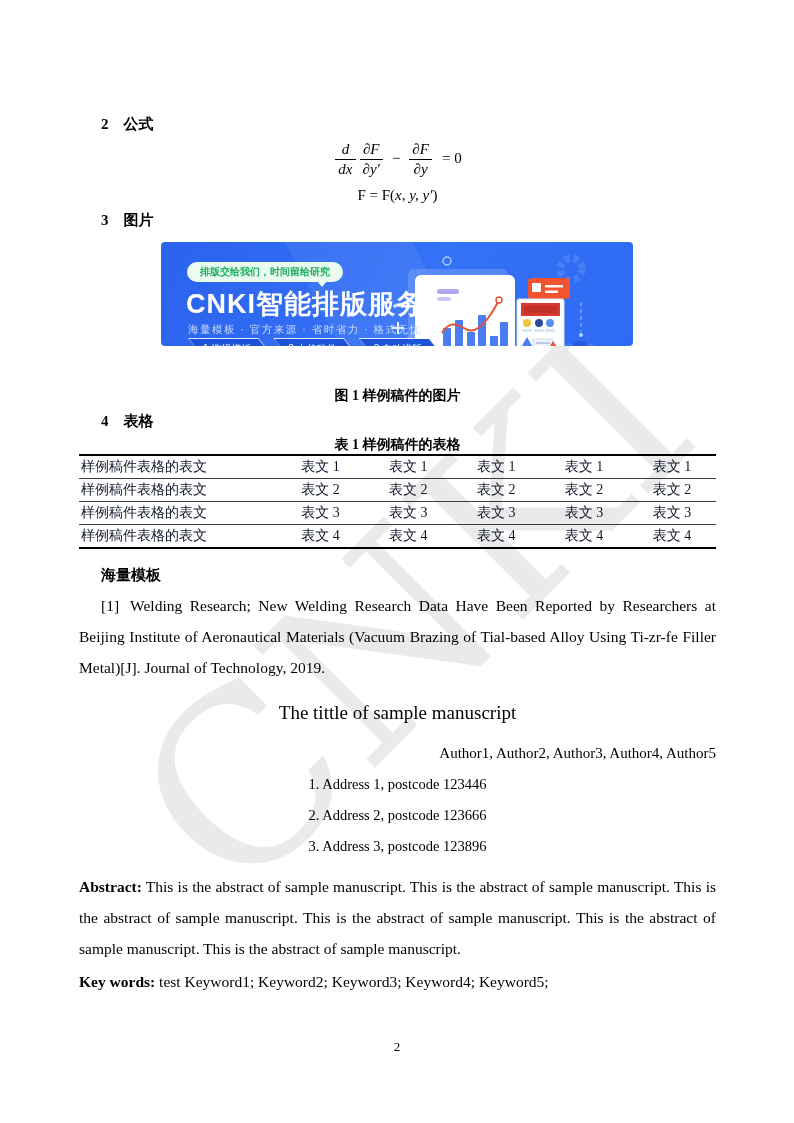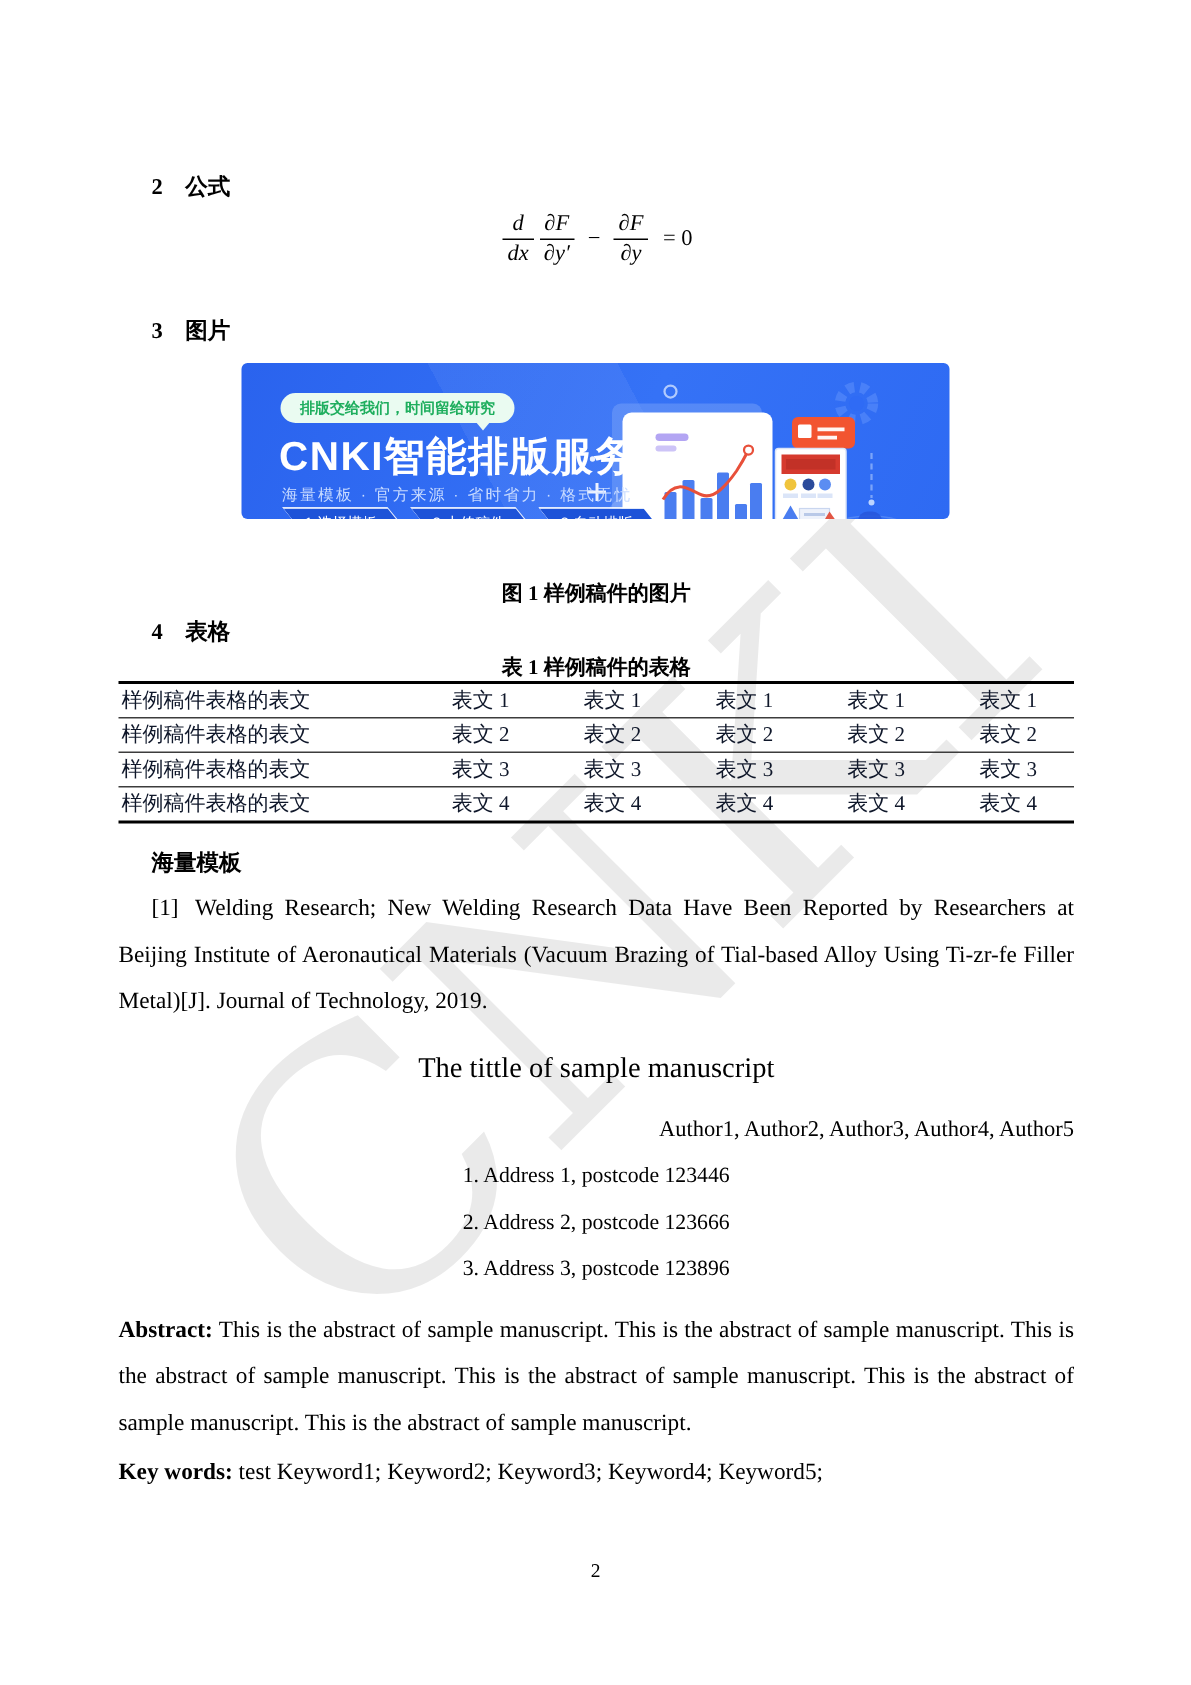--- a/index.html
+++ b/index.html
@@ -73,20 +73,23 @@
   <div class="watermark">CNKI</div>
 
   <div class="layer sec-heading" style="left:101px;top:115px;">
     <span class="num">2</span><span>公式</span>
   </div>
 
   <div class="layer formula-block">
     <span class="frac"><span class="fn">d</span><span class="fd">dx</span></span><span class="frac"><span class="fn">∂F</span><span class="fd">∂y′</span></span><span class="op">−</span><span class="frac"><span class="fn">∂F</span><span class="fd">∂y</span></span><span class="rhs">= 0</span>
   </div>
 
+  <div class="layer formula-line2">
+    <span>F = F(</span><i>x, y, y′</i><span>)</span>
+  </div>
 
   <div class="layer sec-heading" style="left:101px;top:211px;">
     <span class="num">3</span><span>图片</span>
   </div>
 
   <div class="layer banner">
     <svg class="banner-svg" viewBox="0 0 472 141">
 
       <g>
           <circle cx="410" cy="27" r="11" fill="none" stroke="#4e84f8" stroke-width="7" stroke-dasharray="5 4" opacity="0.85"></circle>

